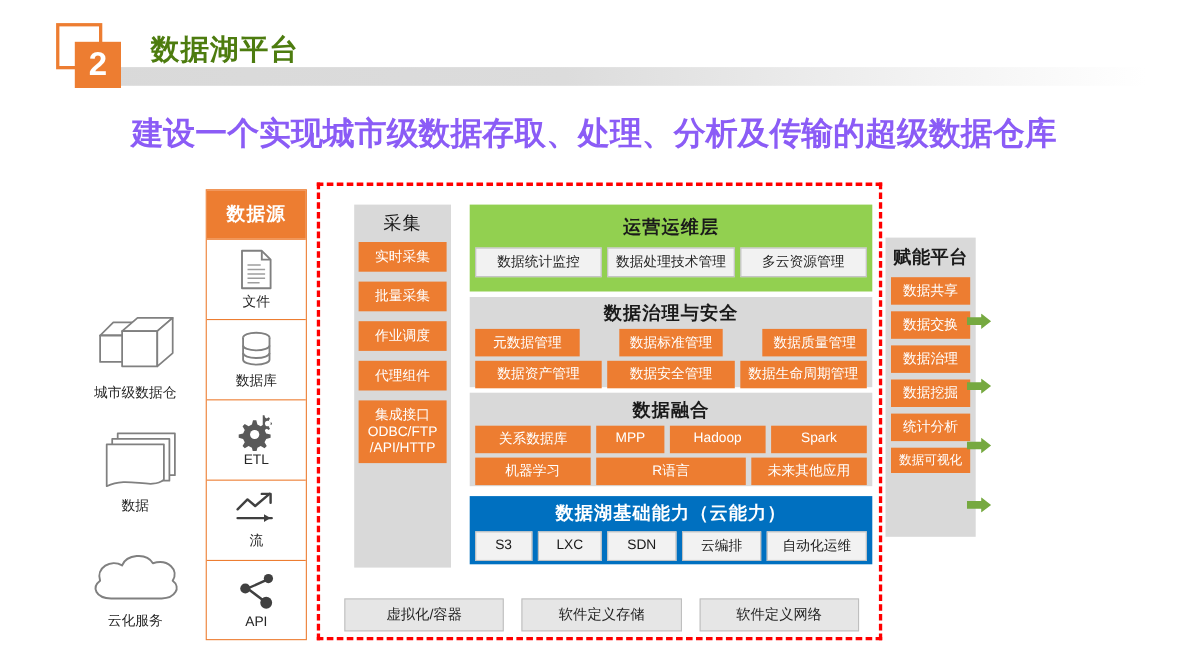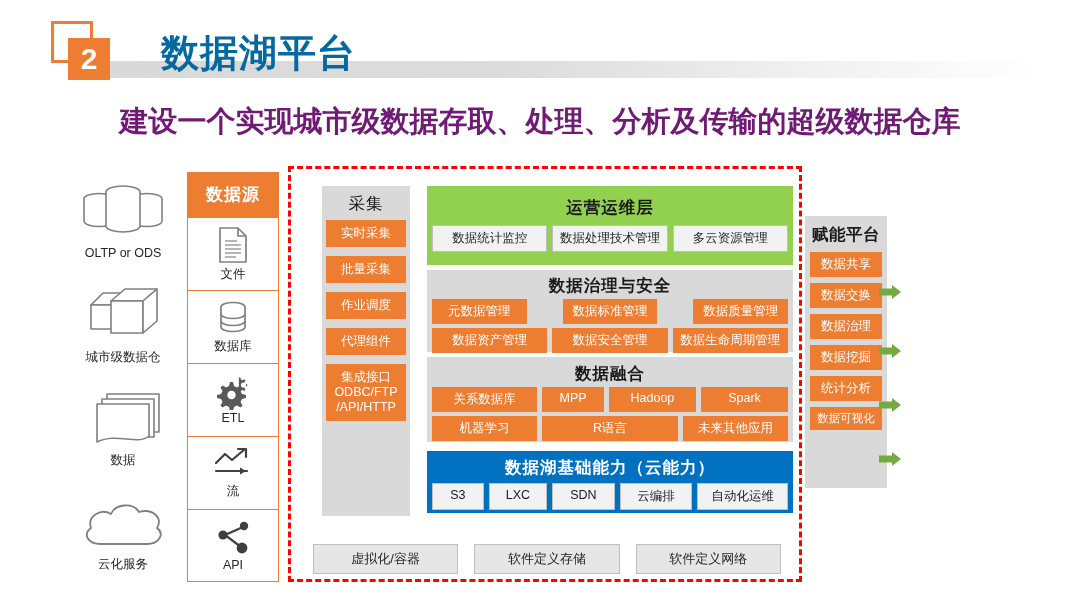--- a/index.html
+++ b/index.html
@@ -21,25 +21,25 @@
     position:absolute;left:51px;top:21px;width:42px;height:42px;
     border:3px solid #ed7d31;background:#fff;box-sizing:border-box;
   }
   .hdr-sq-fill{
     position:absolute;left:68px;top:38px;width:42px;height:42px;
     background:#ed7d31;color:#fff;
     font-size:30px;font-weight:bold;line-height:42px;text-align:center;
   }
   .hdr-title{
     position:absolute;left:137px;top:28px;
-    font-size:38px;font-weight:bold;color:#0369a1;letter-spacing:1px;margin-left:24px;
+    font-size:26px;font-weight:bold;color:#4d7c0f;letter-spacing:1px;
   }
   .subtitle{
     position:absolute;left:0;top:102px;width:1080px;text-align:center;
-    font-size:29px;font-weight:bold;color:#701a75;letter-spacing:0px;
+    font-size:29px;font-weight:bold;color:#8b5cf6;letter-spacing:0px;
   }
 
   
   .illus{position:absolute;left:62px;width:122px;text-align:center;}
   .illus .cap{font-size:12.5px;color:#262626;margin-top:2px;}
   .illus svg{display:block;margin:0 auto;}
 
   
   .ds-col{position:absolute;left:187px;top:172px;width:92px;height:410px;
     border:1.5px solid #ed7d31;box-sizing:border-box;background:#fff;}
@@ -115,33 +115,20 @@
 <body>
 
 <div id="slide">
 
   <div class="hdr-bar"></div>
   <div class="hdr-sq-outline"></div>
   <div class="hdr-sq-fill">2</div>
   <div class="hdr-title">数据湖平台</div>
   <div class="subtitle">建设一个实现城市级数据存取、处理、分析及传输的超级数据仓库</div>
 
-  <div class="illus" style="top:182px;">
-    <svg width="92" height="62" viewBox="0 0 92 62">
-      <g fill="#ffffff" stroke="#808080" stroke-width="1.6">
-        <ellipse cx="22" cy="17" rx="15" ry="5.5"></ellipse>
-          <path d="M7 17v22a15 5.5 0 0 0 30 0V17"></path>
-        <ellipse cx="70" cy="17" rx="15" ry="5.5"></ellipse>
-          <path d="M55 17v22a15 5.5 0 0 0 30 0V17"></path>
-        <ellipse cx="46" cy="10" rx="17" ry="6"></ellipse>
-          <path d="M29 10v34a17 6 0 0 0 34 0V10"></path>
-      </g>
-    </svg>
-    <div class="cap">OLTP or ODS</div>
-  </div>
 
   <div class="illus" style="top:285px;">
     <svg width="92" height="62" viewBox="0 0 92 62">
       <g fill="#ffffff" stroke="#808080" stroke-width="1.6" stroke-linejoin="round">
         <path d="M14 20 L26 8 L50 8 L38 20 Z"></path>
           <path d="M14 20 L14 44 L38 44 L38 20 Z"></path>
         <path d="M38 20 L50 8 L50 32 L38 44 Z"></path>
         <path d="M34 16 L48 4 L80 4 L66 16 Z"></path>
           <path d="M34 16 L34 48 L66 48 L66 16 Z"></path>
         <path d="M66 16 L80 4 L80 36 L66 48 Z"></path>

